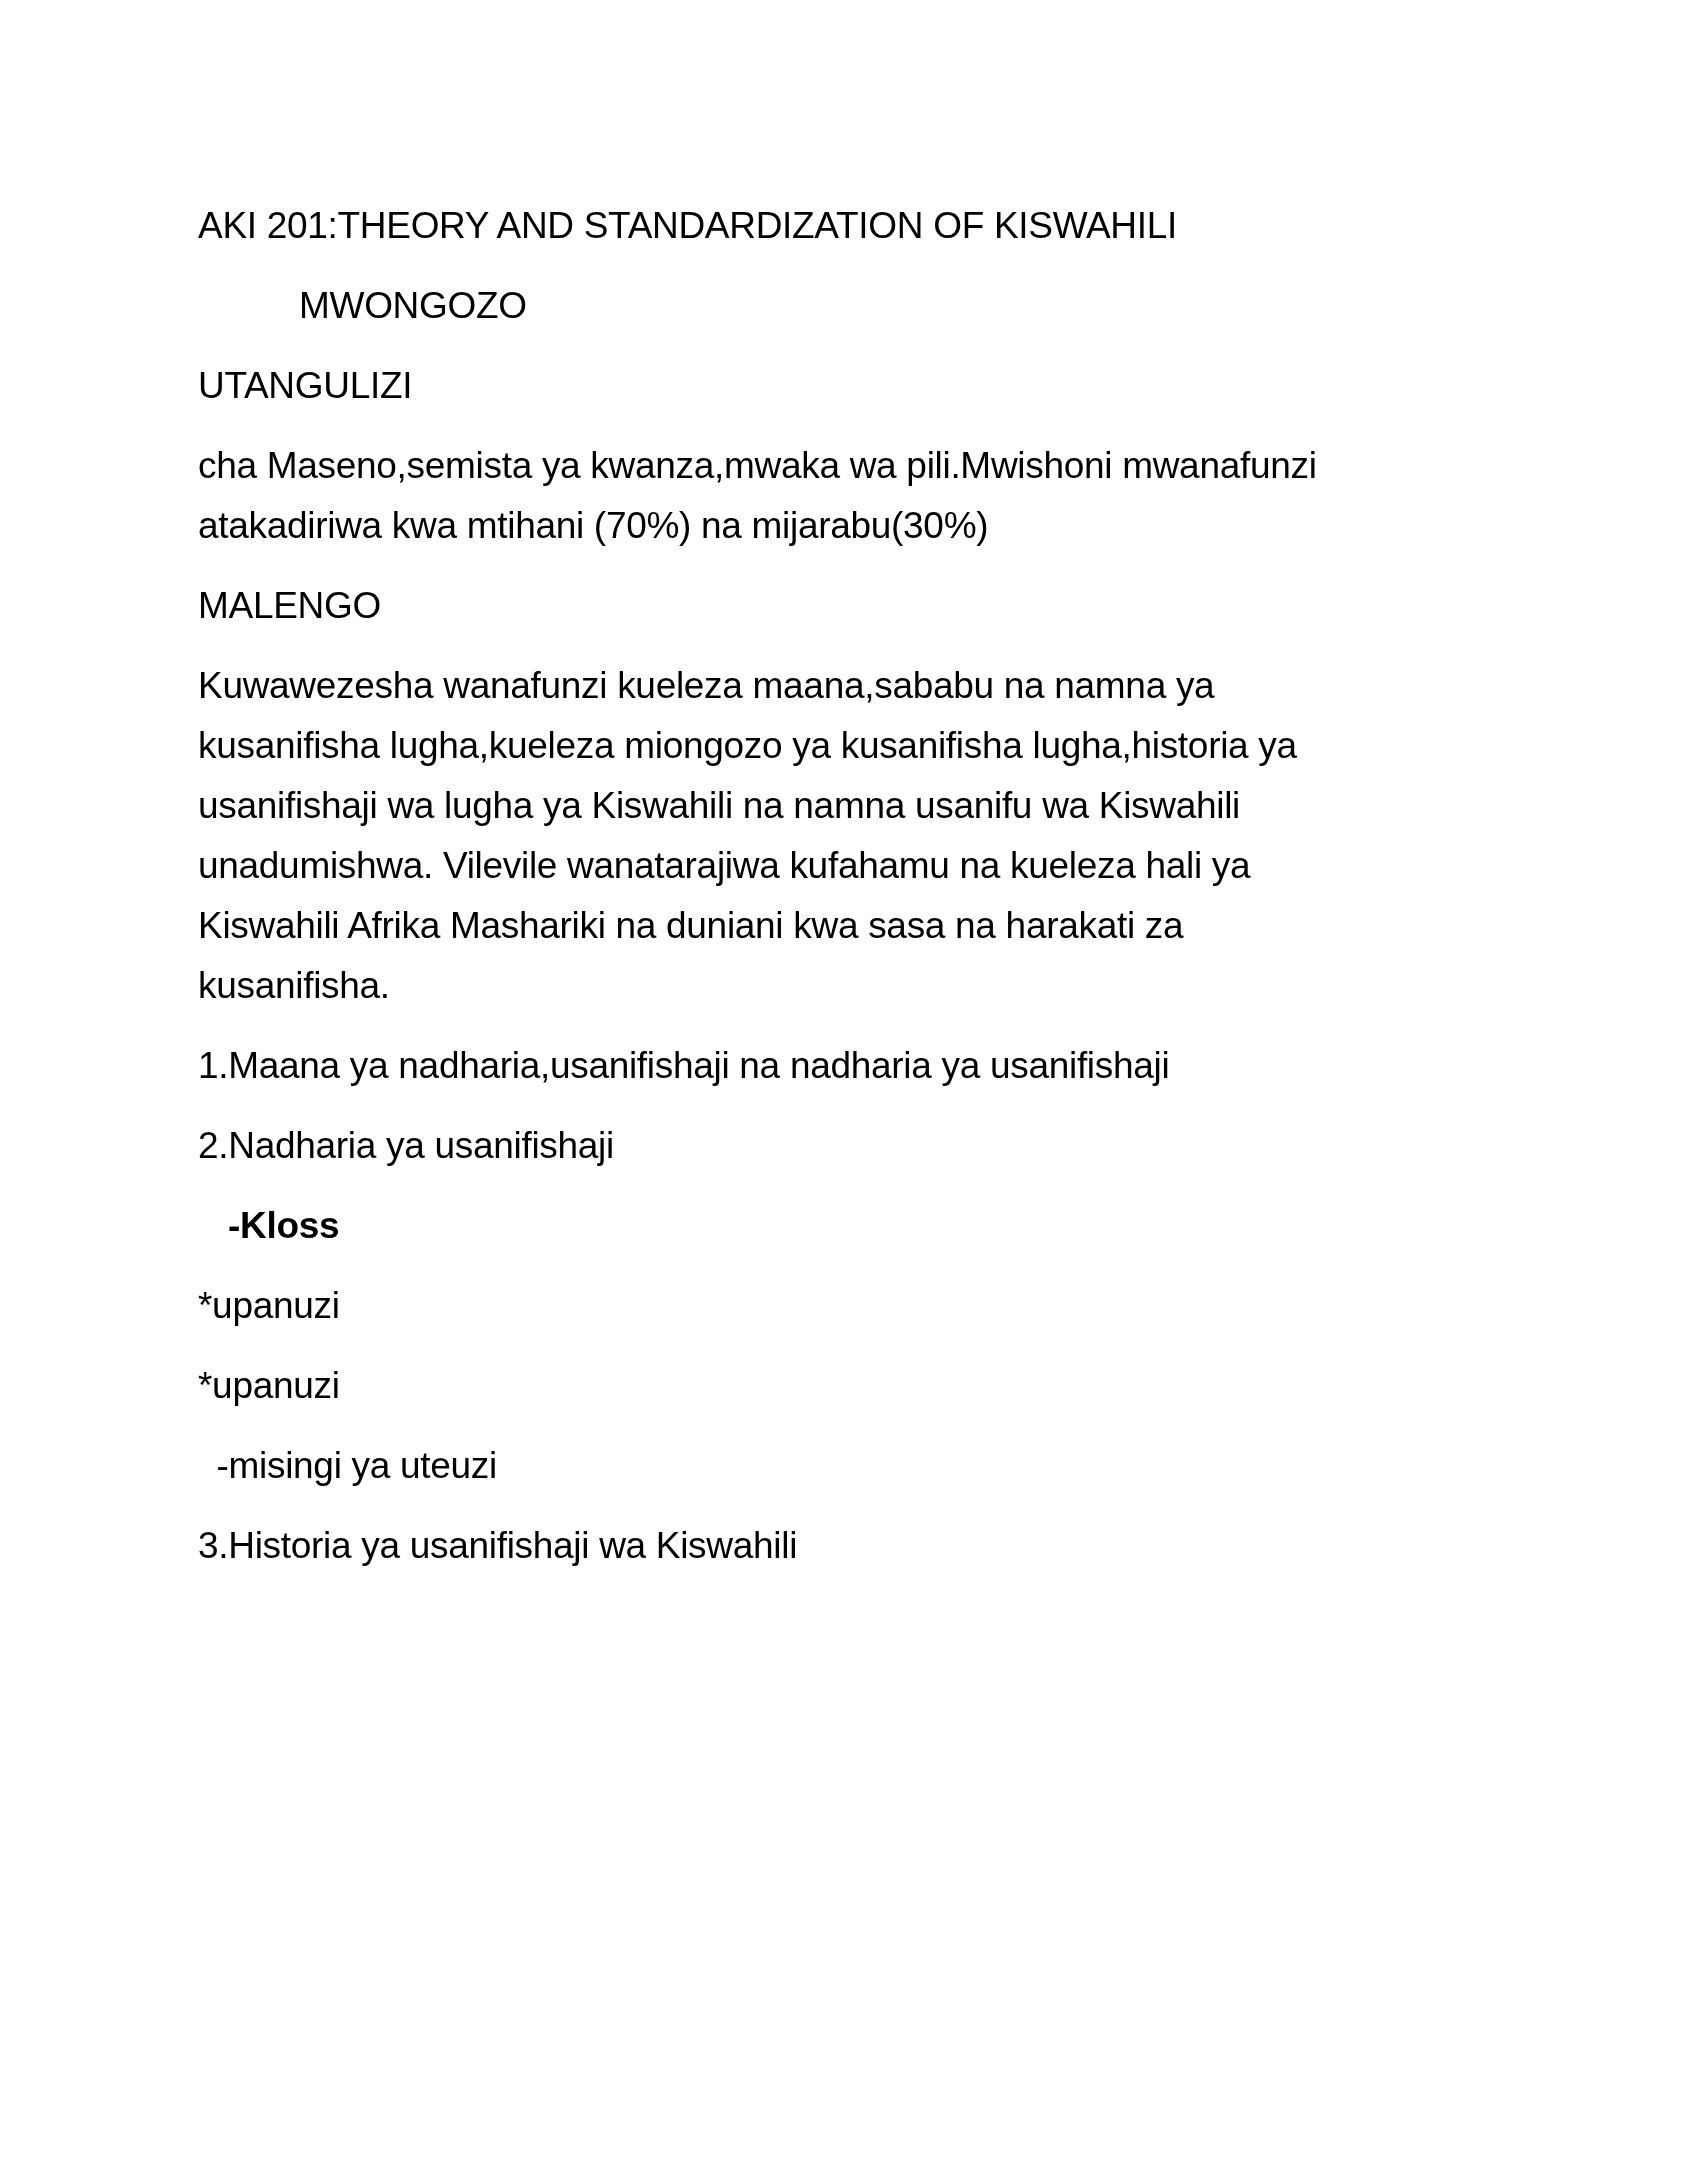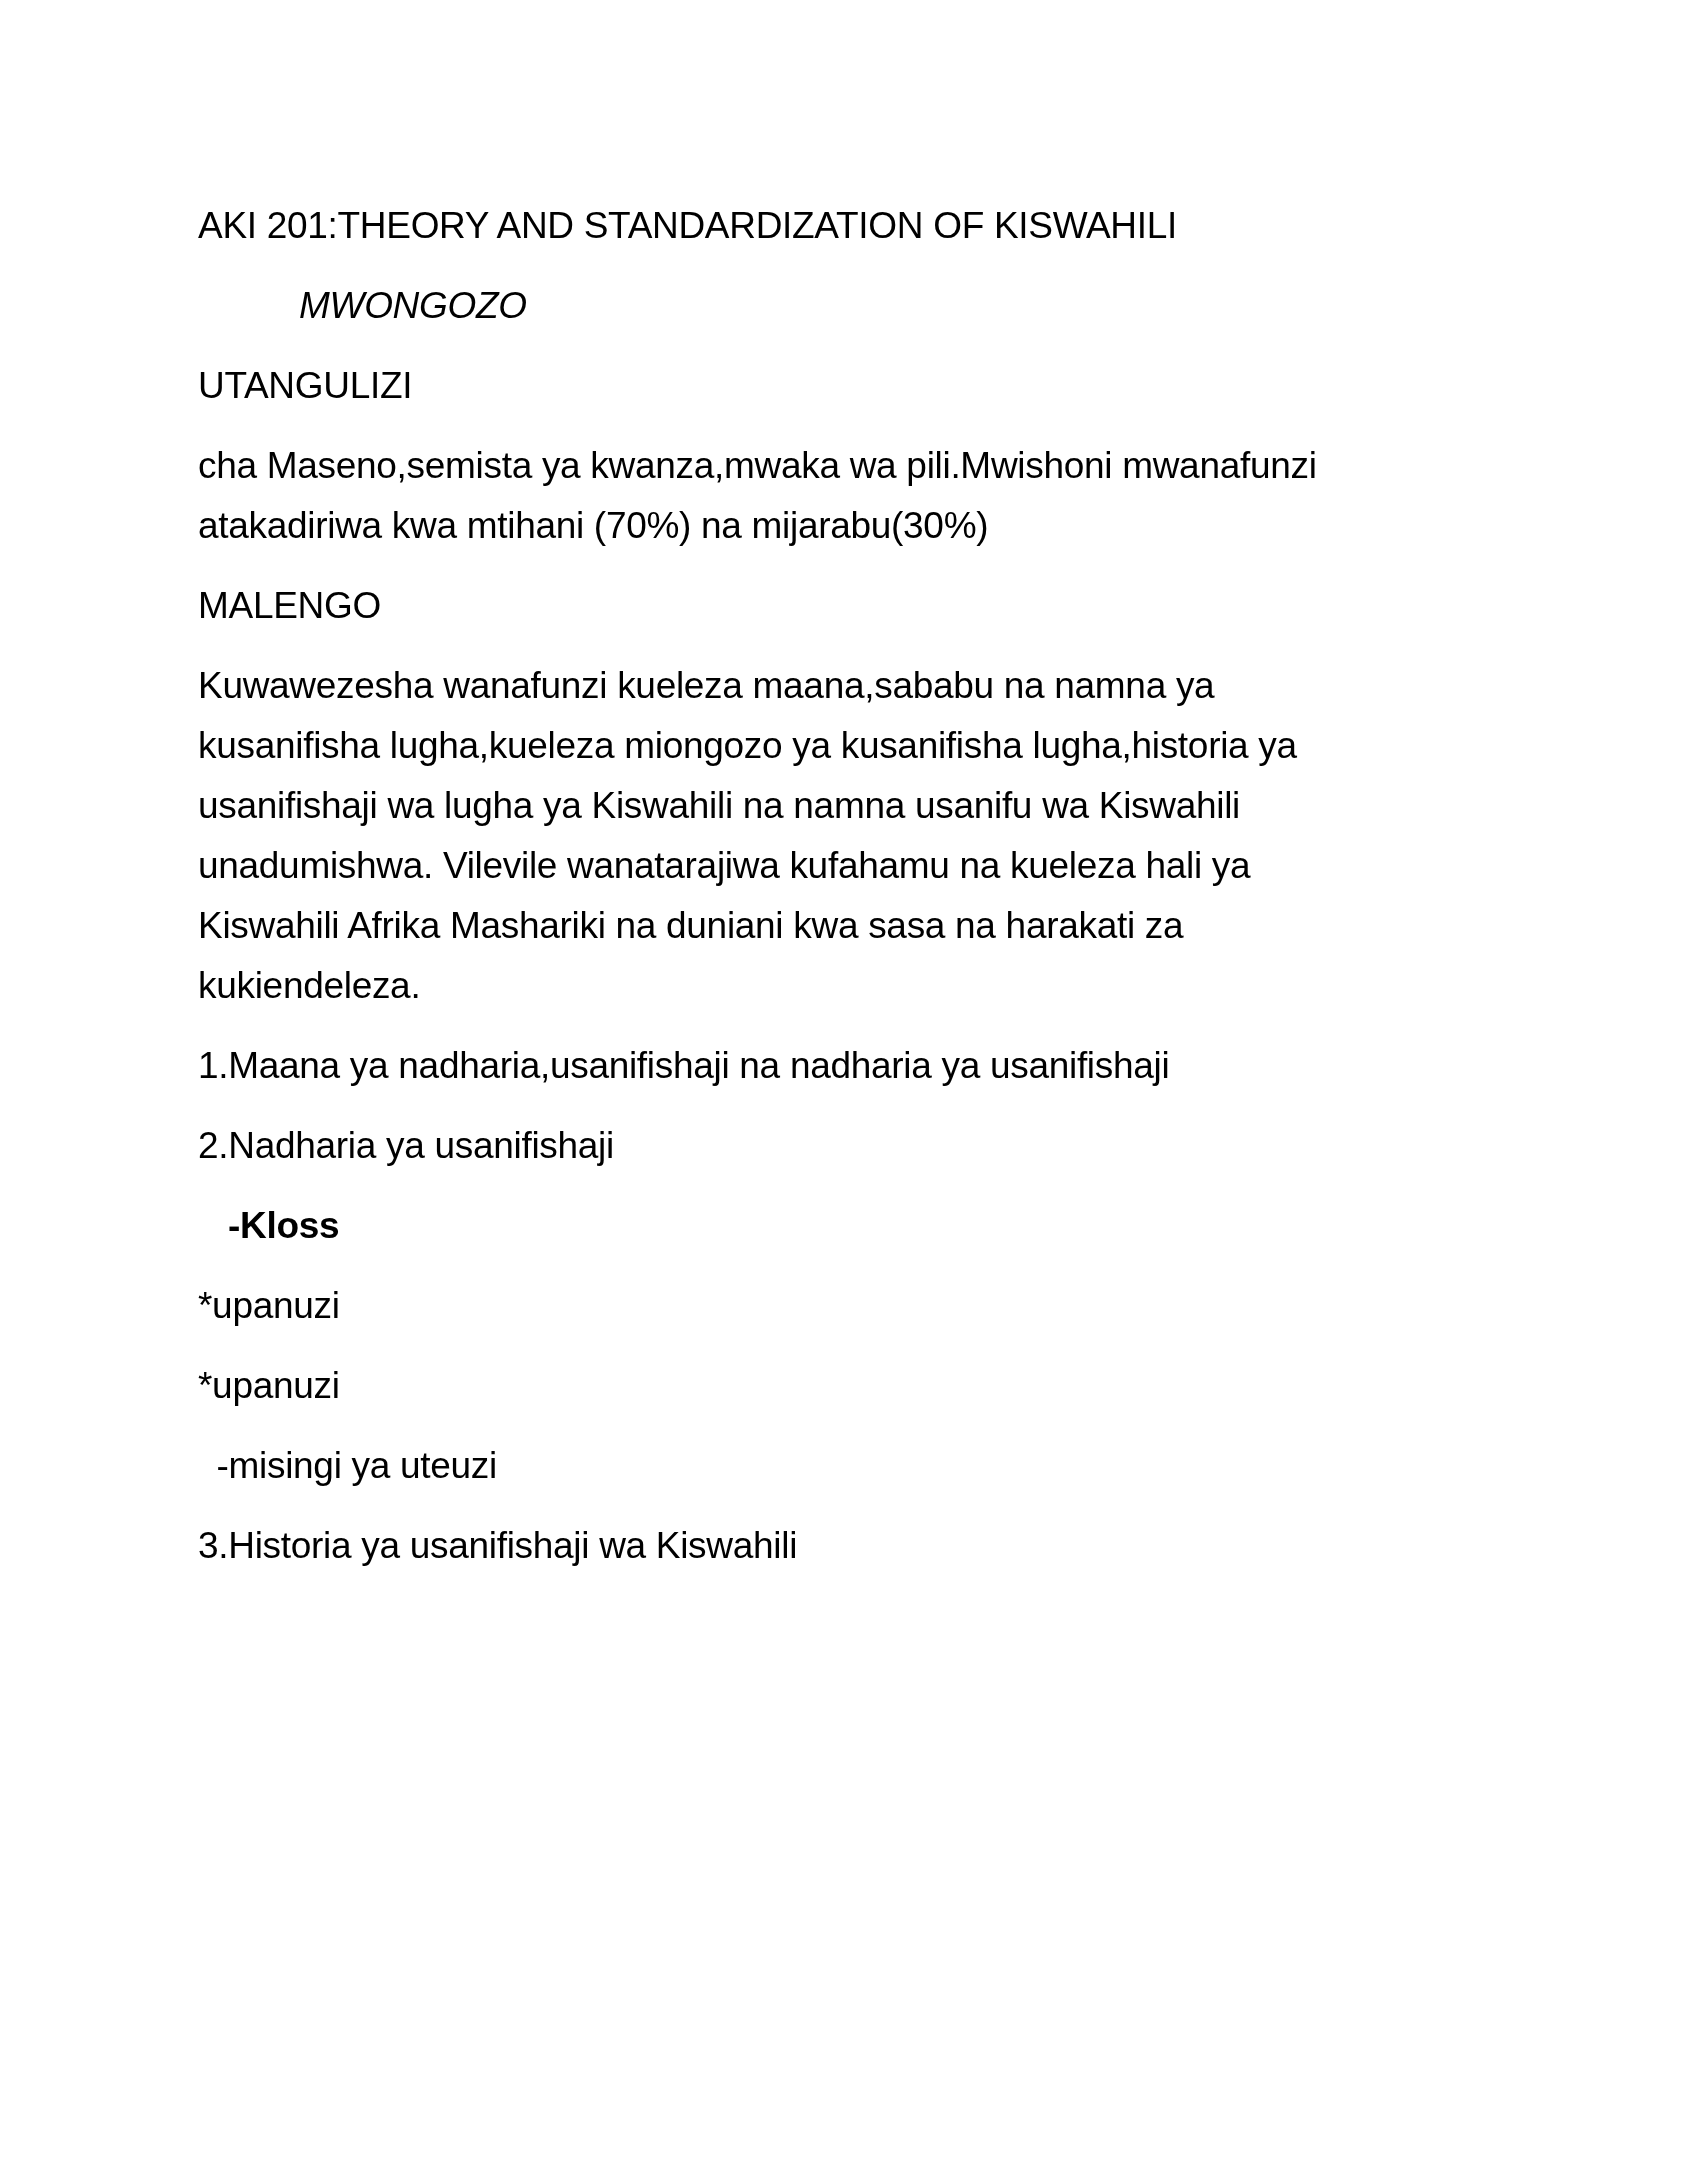--- a/index.html
+++ b/index.html
@@ -27,21 +27,20 @@
     font-weight: 400;
   }
   .block {
     margin: 0 0 20px 0;
   }
   .line {
     white-space: nowrap;
   }
   .indent-tab {
     padding-left: 101px;
-    font-style: italic;
   }
   .indent-dash {
     padding-left: 30px;
     font-weight: bold;
   }
   .indent-dash-small {
     padding-left: 18.5px;
   }
 </style>
 </head>
@@ -70,21 +69,21 @@
     <div class="block">
       <div class="line">MALENGO</div>
     </div>
 
     <div class="block">
       <div class="line">Kuwawezesha wanafunzi kueleza maana,sababu na namna ya</div>
       <div class="line">kusanifisha lugha,kueleza miongozo ya kusanifisha lugha,historia ya</div>
       <div class="line">usanifishaji wa lugha ya Kiswahili na namna usanifu wa Kiswahili</div>
       <div class="line">unadumishwa. Vilevile wanatarajiwa kufahamu na kueleza hali ya</div>
       <div class="line">Kiswahili Afrika Mashariki na duniani kwa sasa na harakati za</div>
-      <div class="line">kukiendeleza.</div>
+      <div class="line">kusanifisha.</div>
     </div>
 
 
     <div class="block">
       <div class="line">1.Maana ya nadharia,usanifishaji na nadharia ya usanifishaji</div>
     </div>
 
     <div class="block">
       <div class="line">2.Nadharia ya usanifishaji</div>
     </div>

